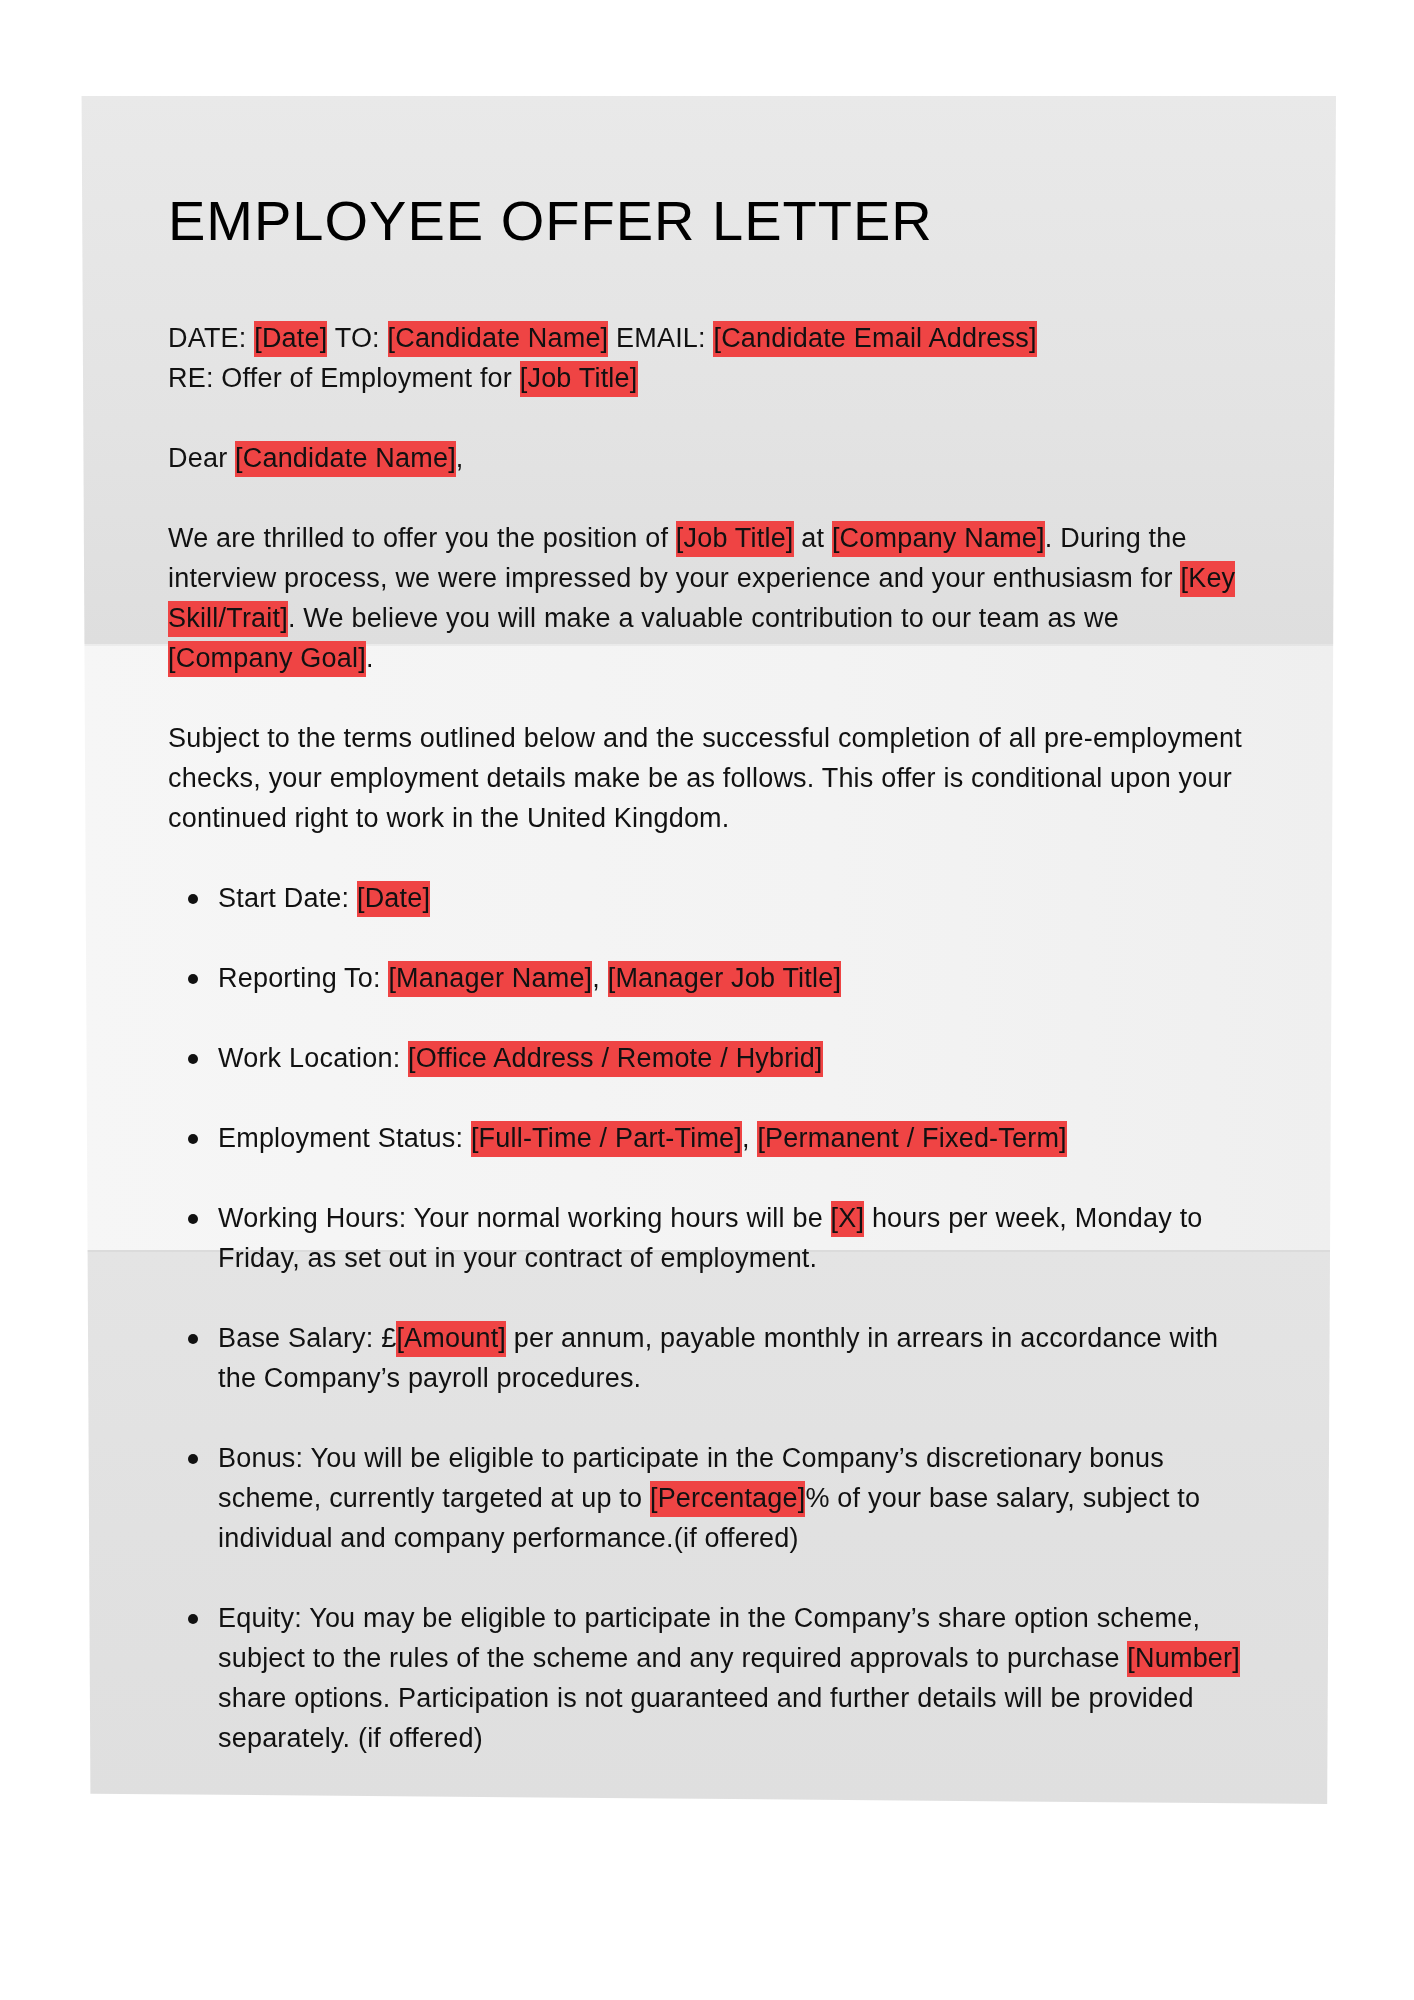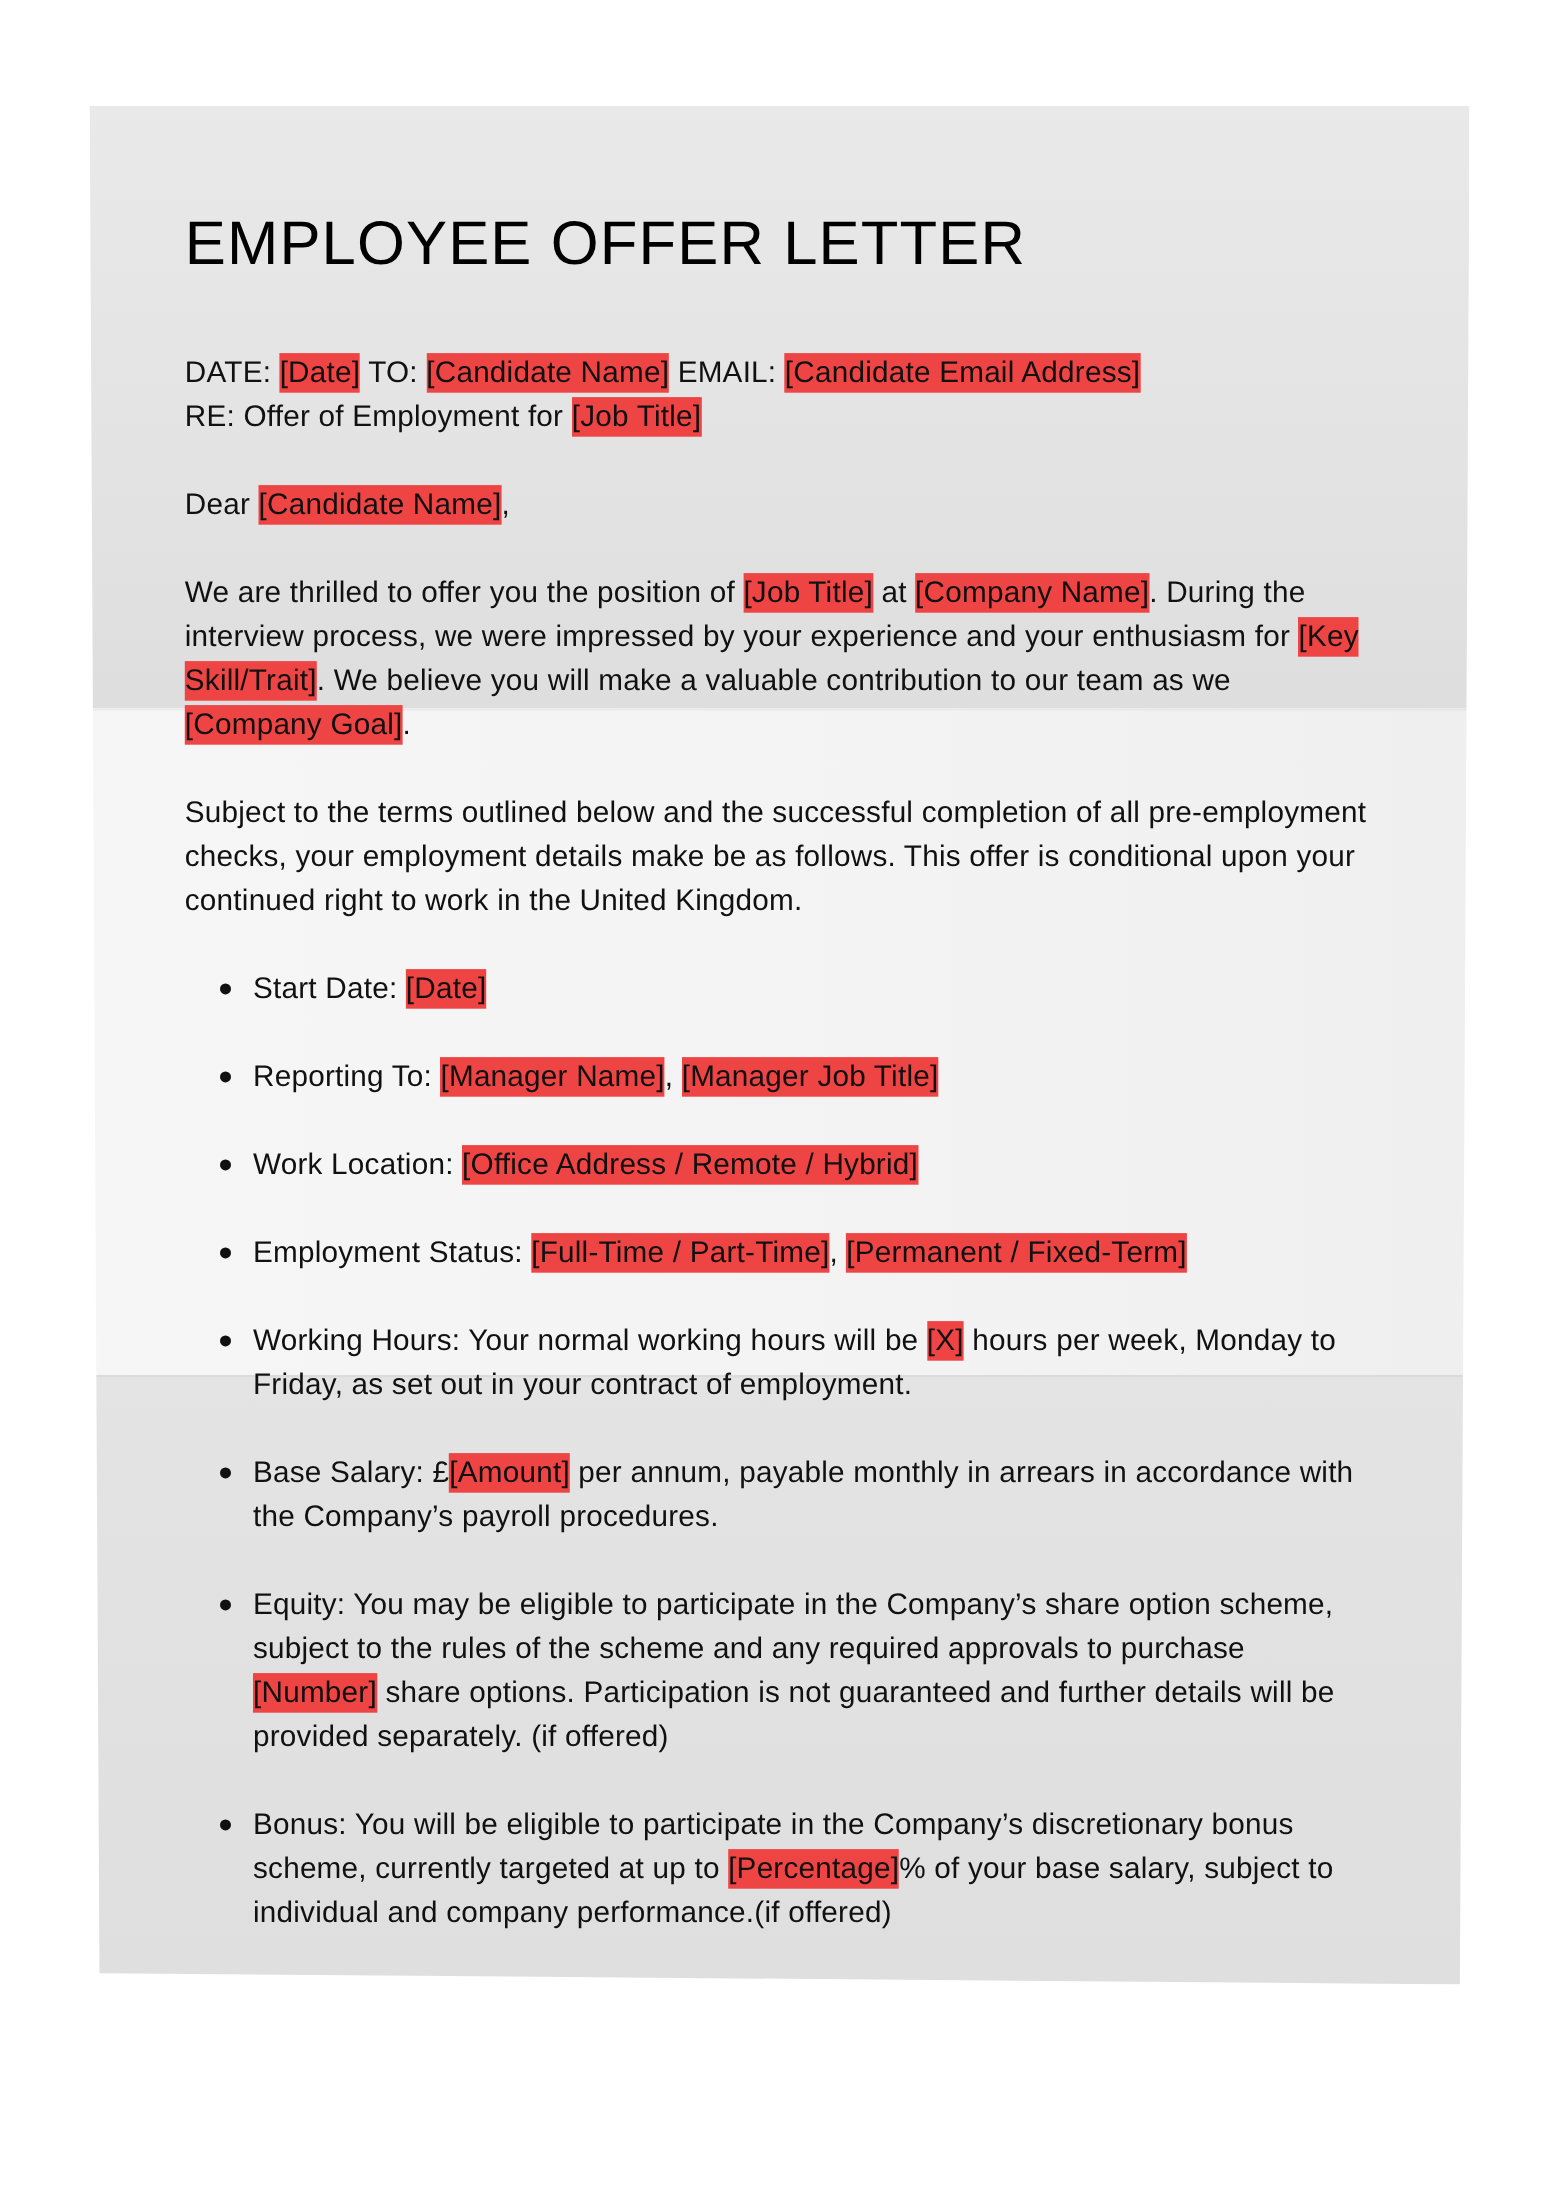--- a/index.html
+++ b/index.html
@@ -74,21 +74,21 @@
       color: #000000;
     }
     p {
       margin: 0 0 40px 0;
     }
     .hl {
       background: #ef4444;
       padding: 2px 0 4px 0;
     }
     ul {
-      margin: 12px;
+      margin: 0;
       padding: 0 0 0 50px;
       list-style: none;
     }
     li {
       position: relative;
       margin: 0 0 40px 0;
     }
     li .bullet {
       position: absolute;
       left: -30px;
@@ -147,21 +147,21 @@
       <li>
         <span class="bullet"></span>
         <span>Working Hours: Your normal working hours will be </span><span class="hl">[X]</span><span> hours per week, Monday to Friday, as set out in your contract of employment.</span>
       </li>
       <li>
         <span class="bullet"></span>
         <span>Base Salary: £</span><span class="hl">[Amount]</span><span> per annum, payable monthly in arrears in accordance with the Company’s payroll procedures.</span>
       </li>
       <li>
         <span class="bullet"></span>
-        <span>Equity: You may be eligible to participate in the Company’s share option scheme, subject to the rules of the scheme and any required approvals to purchase </span><span class="hl">[Number]</span><span> share options. Participation is not guaranteed and further details will be provided separately. (if offered)</span>
+        <span>Bonus: You will be eligible to participate in the Company’s discretionary bonus scheme, currently targeted at up to </span><span class="hl">[Percentage]</span><span>% of your base salary, subject to individual and company performance.(if offered)</span>
       </li>
       <li>
         <span class="bullet"></span>
-        <span>Bonus: You will be eligible to participate in the Company’s discretionary bonus scheme, currently targeted at up to </span><span class="hl">[Percentage]</span><span>% of your base salary, subject to individual and company performance.(if offered)</span>
+        <span>Equity: You may be eligible to participate in the Company’s share option scheme, subject to the rules of the scheme and any required approvals to purchase </span><span class="hl">[Number]</span><span> share options. Participation is not guaranteed and further details will be provided separately. (if offered)</span>
       </li>
     </ul>
   </div>
 </div>
 
 </body></html>

